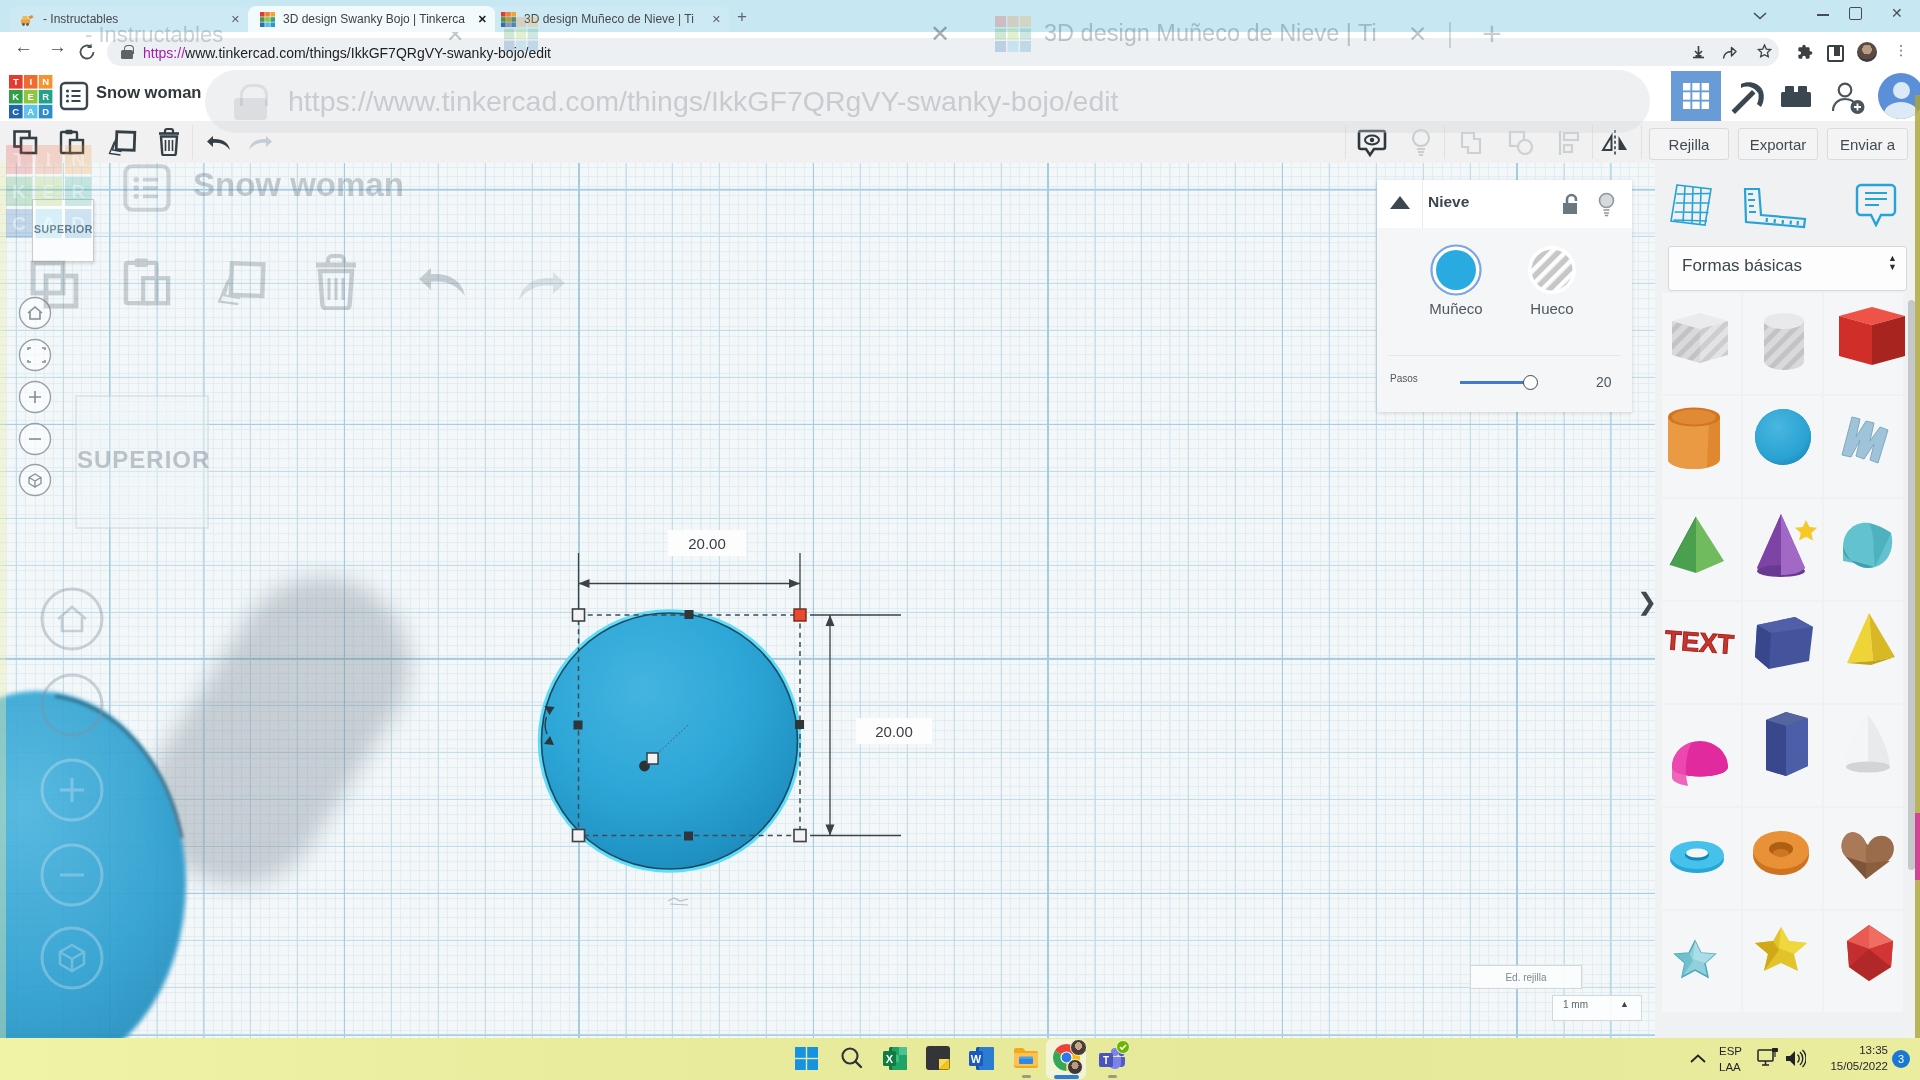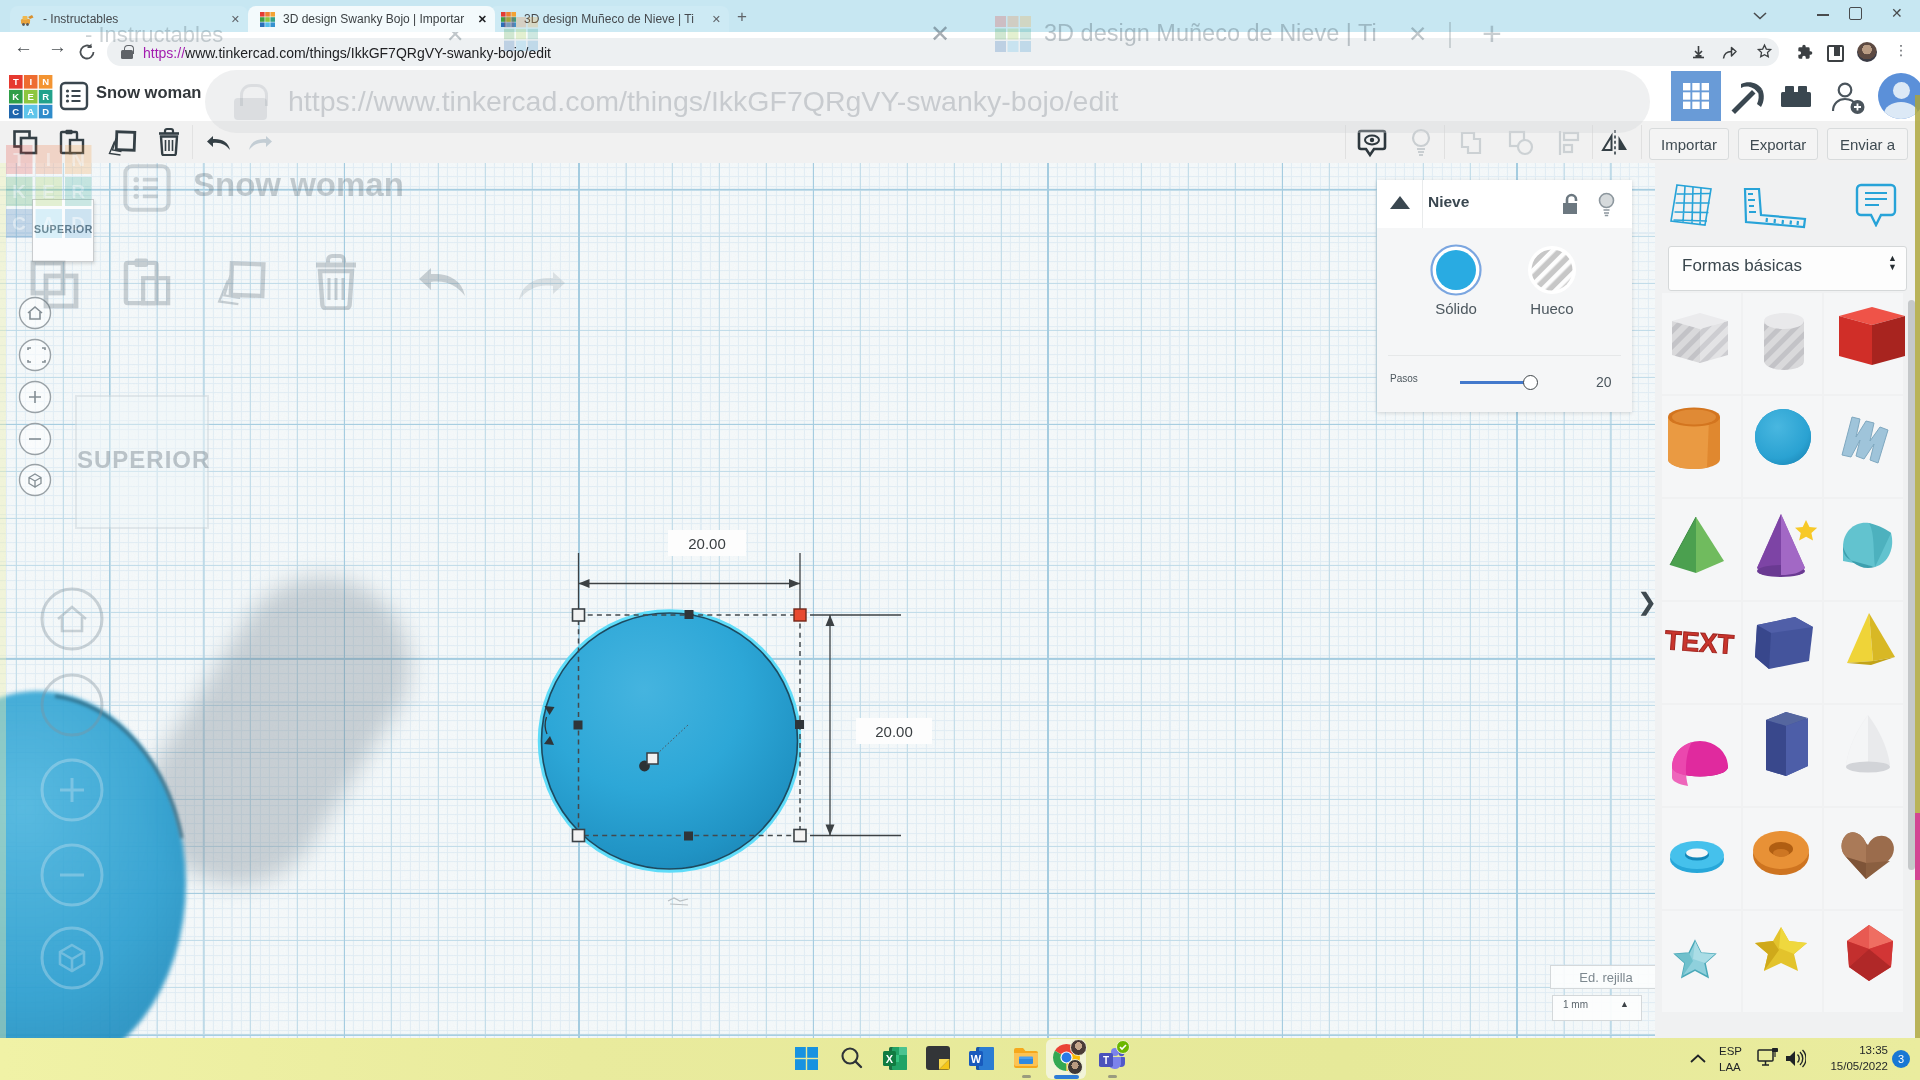--- a/index.html
+++ b/index.html
@@ -53,21 +53,21 @@
         <rect x="0" y="0" width="4.6" height="4.6" fill="#e33b33"></rect>
         <rect x="5.2" y="0" width="4.6" height="4.6" fill="#ef7f31"></rect>
         <rect x="10.4" y="0" width="4.6" height="4.6" fill="#f4a233"></rect>
         <rect x="0" y="5.2" width="4.6" height="4.6" fill="#3e9e44"></rect>
         <rect x="5.2" y="5.2" width="4.6" height="4.6" fill="#8cc540"></rect>
         <rect x="10.4" y="5.2" width="4.6" height="4.6" fill="#35a186"></rect>
         <rect x="0" y="10.4" width="4.6" height="4.6" fill="#2a6fb8"></rect>
         <rect x="5.2" y="10.4" width="4.6" height="4.6" fill="#55bdea"></rect>
         <rect x="10.4" y="10.4" width="4.6" height="4.6" fill="#3793d0"></rect>
       </svg>
-      <span style="margin-left:8px;color:#3c4043;">3D design Swanky Bojo | Importar</span>
+      <span style="margin-left:8px;color:#3c4043;">3D design Swanky Bojo | Tinkerca</span>
       <span class="tabx" style="position:absolute;right:8px;color:#202124;font-weight:bold;">✕</span>
     </div>
     <div class="tab" style="left:489px;width:228px;background:#cdeaf4;padding-left:12px;">
       <svg width="15" height="15" viewBox="0 0 15 15">
         <rect x="0" y="0" width="4.6" height="4.6" fill="#e33b33"></rect>
         <rect x="5.2" y="0" width="4.6" height="4.6" fill="#ef7f31"></rect>
         <rect x="10.4" y="0" width="4.6" height="4.6" fill="#f4a233"></rect>
         <rect x="0" y="5.2" width="4.6" height="4.6" fill="#3e9e44"></rect>
         <rect x="5.2" y="5.2" width="4.6" height="4.6" fill="#8cc540"></rect>
         <rect x="10.4" y="5.2" width="4.6" height="4.6" fill="#35a186"></rect>
@@ -247,21 +247,21 @@
     <svg class="abs" style="left:1600px;top:7px;" width="30" height="30" viewBox="0 0 30 30">
       <path d="M15 2v26" stroke="#343f45" stroke-width="1.6" stroke-dasharray="3 2.4"></path>
       <path d="M11.5 8v14L3 22z" fill="none" stroke="#343f45" stroke-width="2"></path>
       <path d="M18.5 8v14L27 22z" fill="#343f45"></path>
     </svg>
     <div class="abs" style="left:1345px;top:4px;width:1px;height:34px;background:#e0e0e0;"></div>
     <div class="abs" style="left:1444px;top:4px;width:1px;height:34px;background:#e0e0e0;"></div>
     <div class="abs" style="left:1592px;top:4px;width:1px;height:34px;background:#e0e0e0;"></div>
     <div class="abs" style="left:1641px;top:4px;width:1px;height:34px;background:#e0e0e0;"></div>
   </div>
-  <div class="tbtn" style="left:1649px;width:78px;">Importar</div>
+  <div class="tbtn" style="left:1649px;width:78px;">Rejilla</div>
   <div class="tbtn" style="left:1738px;width:78px;">Exportar</div>
   <div class="tbtn" style="left:1827px;width:79px;">Enviar a</div>
   <div id="canvas" class="abs">
     <div class="grid"></div>
     <svg class="abs" style="left:0;top:0;" width="1920" height="875">
       <filter id="nz">
         <feTurbulence type="fractalNoise" baseFrequency="0.9" numOctaves="2" stitchTiles="stitch"></feTurbulence>
         <feColorMatrix type="matrix" values="0 0 0 0 0.45 0 0 0 0 0.5 0 0 0 0 0.55 0 0 0 0.085 0"></feColorMatrix>
       </filter>
       <rect width="1920" height="875" filter="url(#nz)"></rect>
@@ -332,21 +332,21 @@
       <circle cx="204.5" cy="416" r="5.4" fill="#2c3236"></circle>
       <rect x="207" y="403" width="11" height="11" fill="#f2f2f2" stroke="#383e43" stroke-width="1.5"></rect>
 
       <path d="M106.5 367q-3 9 0.5 17" fill="none" stroke="#2f3539" stroke-width="1.3"></path>
       <path d="M109.5 365l-5-9 10 1z" fill="#2f3539"></path>
       <path d="M110 386l-6 8 10 1z" fill="#2f3539"></path>
 
       <path d="M228 551l6-3 6 3 8-2M230 554l18 1" stroke="#b9bfc3" stroke-width="1.2" fill="none"></path>
     </svg>
 
-    <div class="abs" style="left:1550px;top:802px;width:110px;height:22px;background:rgba(252,253,253,0.9);border:1px solid #d4d8da;font-size:13px;color:#7d888f;display:flex;align-items:center;justify-content:center;">Ed. rejilla</div>
+    <div class="abs" style="left:1470px;top:802px;width:110px;height:22px;background:rgba(252,253,253,0.9);border:1px solid #d4d8da;font-size:10px;color:#7d888f;display:flex;align-items:center;justify-content:center;">Ed. rejilla</div>
     <div class="abs" style="left:1463px;top:871px;font-size:19px;color:#5b656c;text-decoration:underline;">Ajustar Rejilla</div>
     <div class="abs" style="left:1552px;top:832px;width:88px;height:24px;background:rgba(252,253,253,0.95);border:1px solid #d4d8da;"></div>
     <div class="abs" style="left:1563px;top:836px;font-size:10px;color:#5b656c;">1 mm</div>
     <div class="abs" style="left:1620px;top:836px;font-size:9px;color:#3c4247;">▲</div>
 
     <div class="abs" style="left:1637px;top:425px;font-size:24px;color:#3f4a50;font-family:'Liberation Sans',sans-serif;">❯</div>
   </div>
   <div id="spherepanel" class="abs">
     <div class="abs" style="left:0;top:0;width:255px;height:48px;background:#fff;border-bottom:1px solid #e3e5e6;"></div>
     <div class="abs" style="left:0;top:48px;width:255px;height:184px;background:#f5f6f7;"></div>
@@ -370,21 +370,21 @@
     <svg class="abs" style="left:150px;top:65px;" width="50" height="50" viewBox="0 0 50 50">
       <defs>
         <pattern id="hatch" width="10" height="10" patternTransform="rotate(45)" patternUnits="userSpaceOnUse">
           <rect width="10" height="10" fill="#c7c7c7"></rect>
           <rect width="4.5" height="10" fill="#fdfdfd"></rect>
         </pattern>
       </defs>
       <circle cx="25" cy="25" r="24" fill="#fff"></circle>
       <circle cx="25" cy="25" r="20.5" fill="url(#hatch)"></circle>
     </svg>
-    <div class="abs" style="left:39px;top:120px;width:80px;text-align:center;font-size:15px;color:#4c575e;">Sólido</div>
+    <div class="abs" style="left:39px;top:120px;width:80px;text-align:center;font-size:15px;color:#4c575e;">Muñeco</div>
     <div class="abs" style="left:135px;top:120px;width:80px;text-align:center;font-size:15px;color:#4c575e;">Hueco</div>
     <div class="abs" style="left:11px;top:175px;width:233px;height:1px;background:#e6e8e9;"></div>
     <div class="abs" style="left:13px;top:193px;font-size:10px;color:#4c575e;">Pasos</div>
     <div class="abs" style="left:83px;top:201px;width:66px;height:2.5px;background:#4379cc;"></div>
     <div class="abs" style="left:146px;top:195px;width:13px;height:13px;border-radius:50%;background:#fff;border:1.8px solid #41474b;"></div>
     <div class="abs" style="left:219px;top:194px;font-size:14px;color:#4c575e;">20</div>
   </div>
   <div id="shapespanel" class="abs">
     <svg class="abs" style="left:14px;top:20px;" width="44" height="44" viewBox="0 0 44 44">
       <g stroke="#27a3d8" stroke-width="1.6" fill="none">

